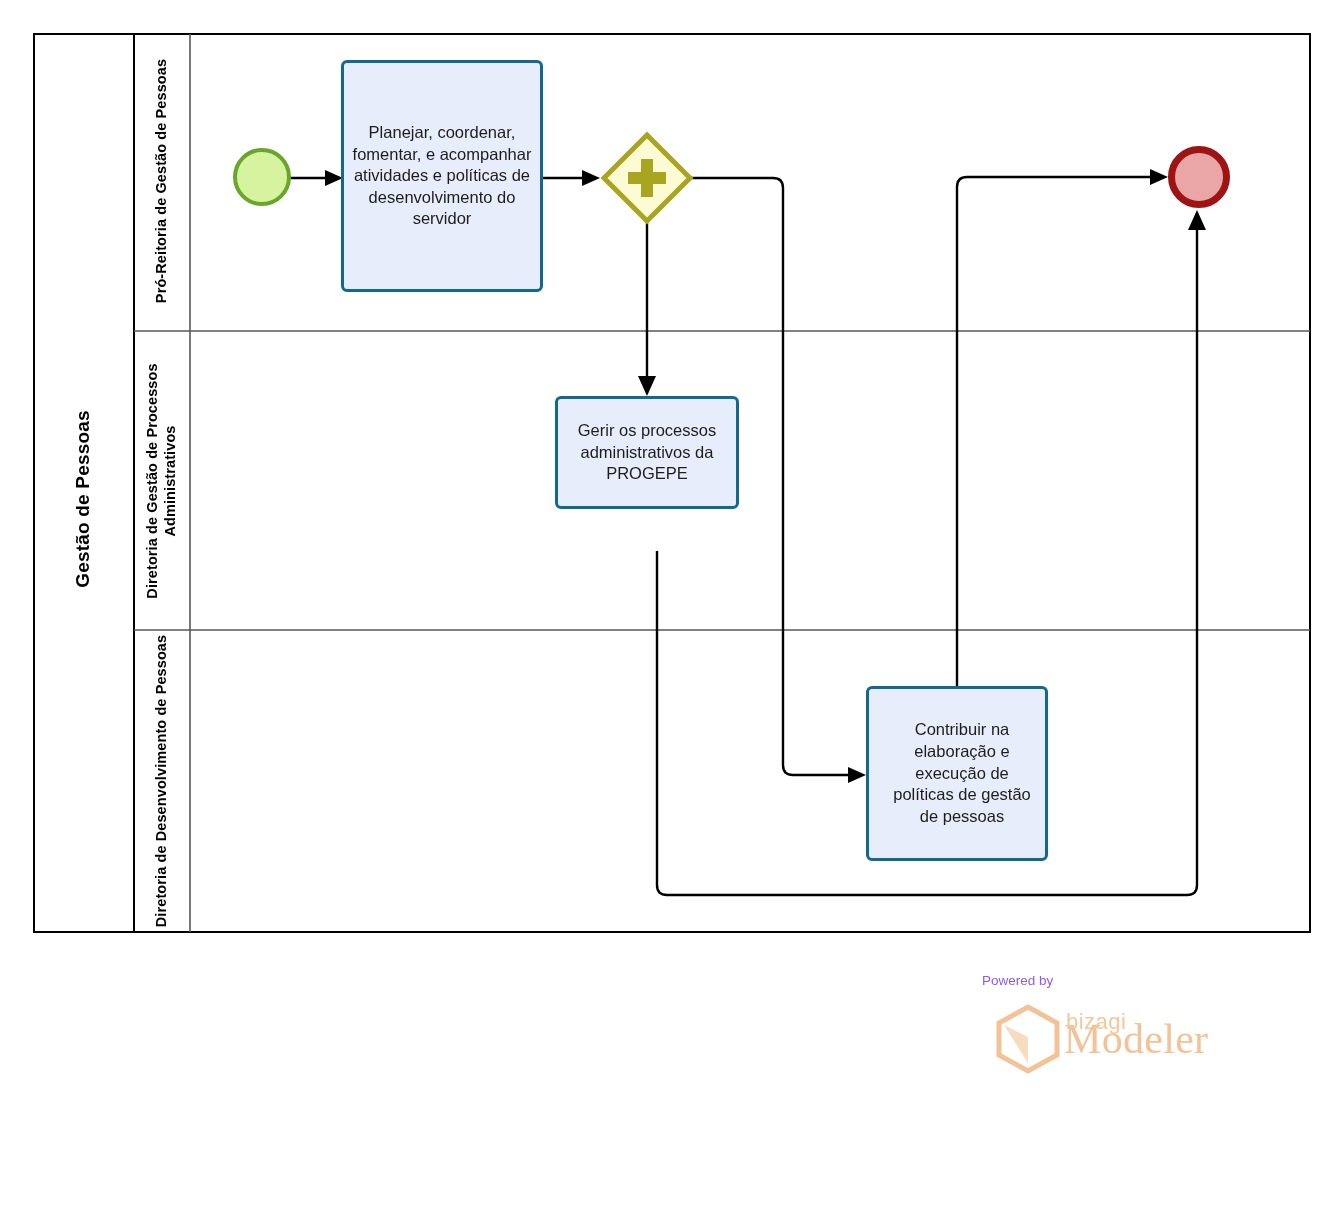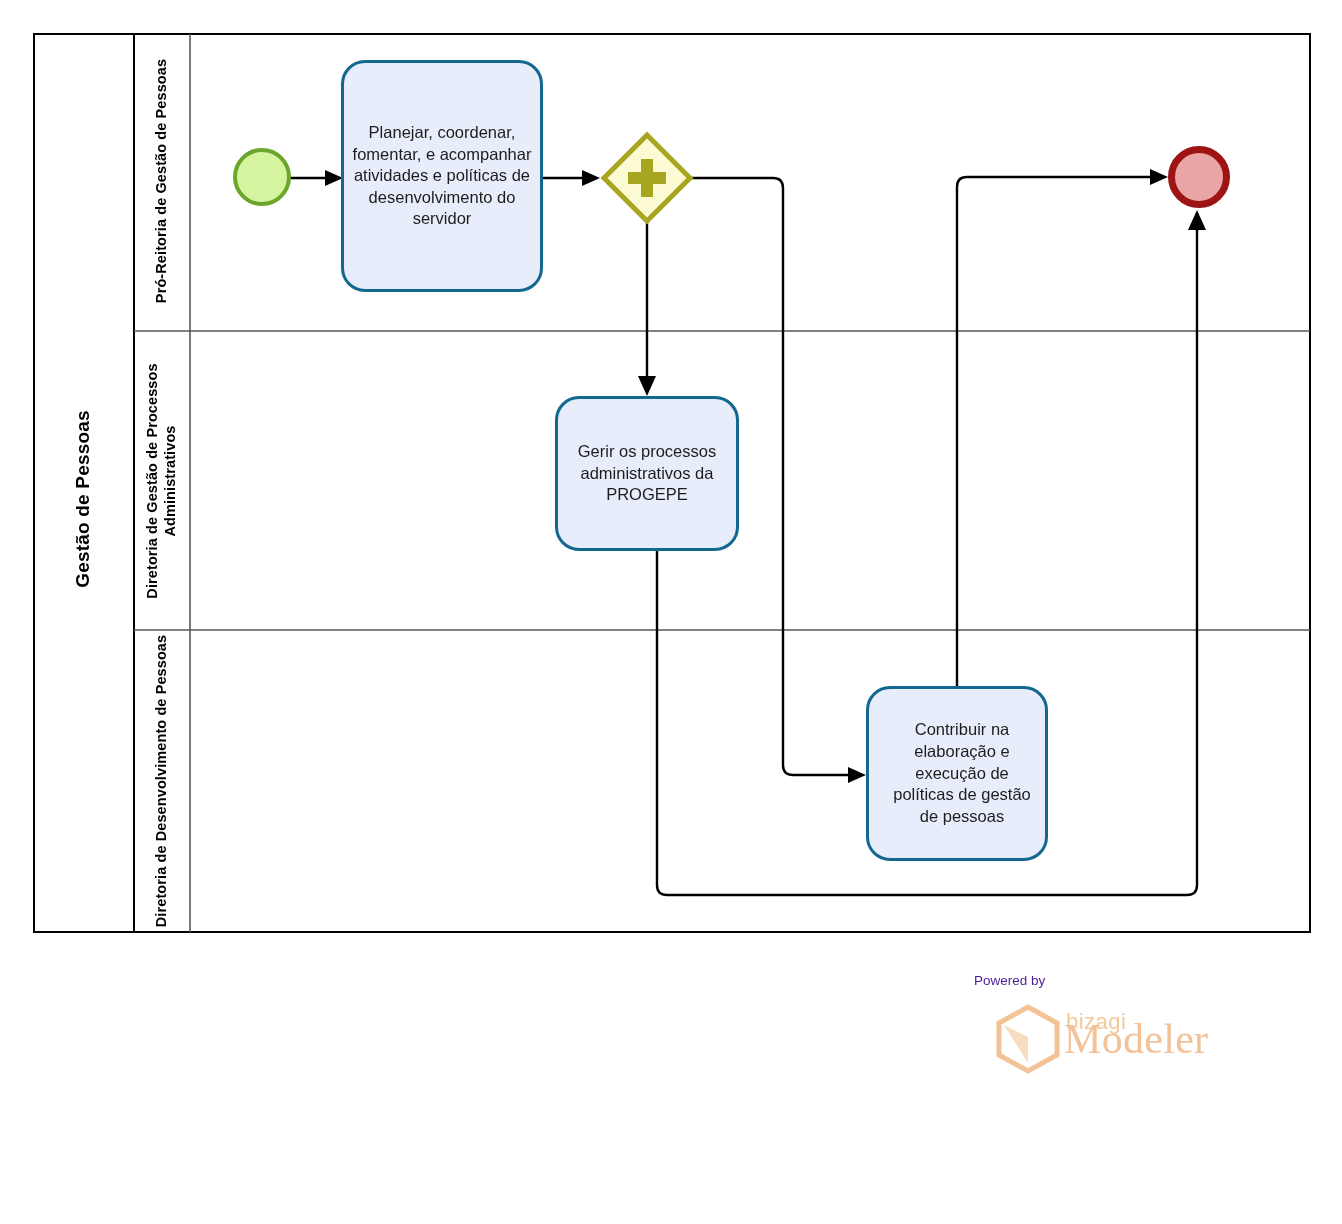--- a/index.html
+++ b/index.html
@@ -58,21 +58,21 @@
   .lane-title {
     font-size: 14.5px;
     letter-spacing: 0.1px;
   }
   
   .task {
     position: absolute;
     box-sizing: border-box;
     background: #e8edfb;
     border: 3px solid #12688f;
-    border-radius: 24px;
+    border-radius: 6px;
     display: flex;
     align-items: center;
     justify-content: center;
     text-align: center;
     color: #1d1d1d;
     font-size: 16.5px;
     line-height: 1.31;
     padding: 4px 6px;
     white-space: pre-line;
   }
@@ -113,24 +113,24 @@
   #watermark {
     position: absolute;
     left: 968px;
     top: 973px;
     width: 290px;
     height: 100px;
     pointer-events: none;
   }
   .powered-by {
     position: absolute;
-    left: 6px;
+    left: 14px;
     top: 0px;
     font-size: 13.5px;
-    color: #4c1d95;
+    color: #8b5cf6;
     font-family: "Liberation Sans", sans-serif;
   }
   .bizagi-word {
     position: absolute;
     left: 98px;
     top: 36px;
     font-size: 22px;
     color: #f3c99a;
     letter-spacing: 0.5px;
     font-family: "Liberation Sans", sans-serif;
@@ -211,21 +211,21 @@
   <div class="vlabel lane-title" style="left:12px; top:453px; width:299px; height:56px; transform:rotate(-90deg);">Diretoria de Gestão de Processos Administrativos</div>
 
   <div class="vlabel lane-title" style="left:11px; top:753px; width:302px; height:56px; transform:rotate(-90deg);">Diretoria de Desenvolvimento de Pessoas</div>
 
   <div class="event start-event" style="left:233px; top:148px; width:58px; height:58px;"></div>
 
   <div class="event end-event" style="left:1168px; top:146px; width:62px; height:62px;"></div>
 
   <div class="task" style="left:341px; top:60px; width:202px; height:232px;">Planejar, coordenar, fomentar, e acompanhar atividades e políticas de desenvolvimento do servidor</div>
 
-  <div class="task" style="left:555px; top:396px; width:184px; height:155px;">Gerir os processos administrativos da PROGEPE</div>
+  <div class="task" style="left:555px; top:396px; width:184px; height:113px;">Gerir os processos administrativos da PROGEPE</div>
 
   <div class="task" style="left:866px; top:686px; width:182px; height:175px;padding-left:16px;">Contribuir na elaboração e execução de políticas de gestão de pessoas</div>
 
   <div id="watermark">
     <div class="powered-by">Powered by</div>
 
     <svg class="bizagi-mark" width="72" height="72" viewBox="0 0 72 72">
       <polygon points="36,4 65,20 65,52 36,68 7,52 7,20" fill="none" stroke="#f3c297" stroke-width="5"></polygon>
       <polygon points="12,22 36,34 36,60" fill="#f8dcc0"></polygon>
     </svg>

